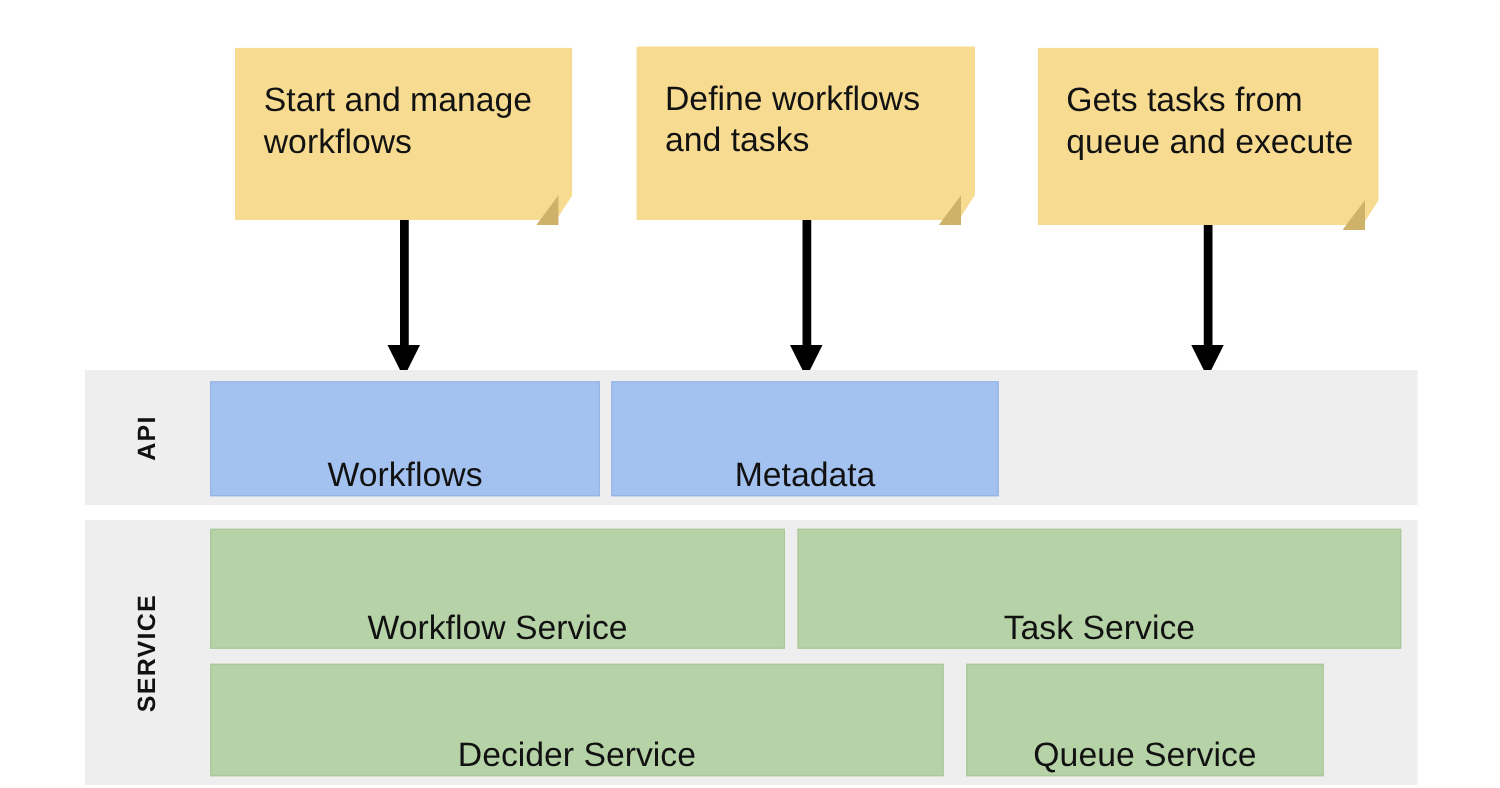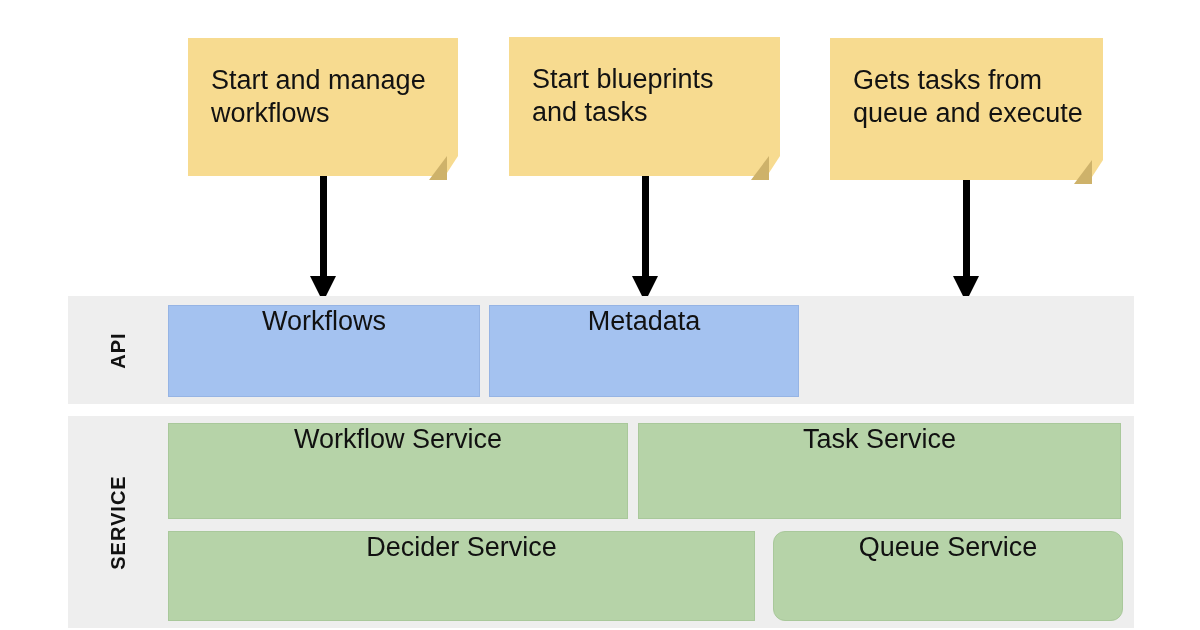--- a/index.html
+++ b/index.html
@@ -82,21 +82,21 @@
     font-size: 20px;
     letter-spacing: 1px;
     color: #111111;
     white-space: nowrap;
   }
 
   
   .box {
     position: absolute;
     display: flex;
-    align-items: flex-start;
+    align-items: flex-end;
     justify-content: center;
     font-size: 27px;
     color: #111111;
     box-sizing: border-box;
   }
   .box.blue {
     background: #A4C2F0;
     border: 1px solid #96B4E4;
   }
   .box.green {
@@ -111,21 +111,21 @@
 
   <div class="note-wrap" style="left:188px; top:38px; width:270px; height:138px;">
     <div class="note-body">
       <div class="note-text">Start and manage workflows</div>
     </div>
     <div class="note-fold"></div>
   </div>
 
   <div class="note-wrap" style="left:509px; top:37px; width:271px; height:139px;">
     <div class="note-body">
-      <div class="note-text">Start blueprints and tasks</div>
+      <div class="note-text">Define workflows and tasks</div>
     </div>
     <div class="note-fold"></div>
   </div>
 
   <div class="note-wrap" style="left:830px; top:38px; width:273px; height:142px;">
     <div class="note-body">
       <div class="note-text">Gets tasks from queue and execute</div>
     </div>
     <div class="note-fold"></div>
   </div>
@@ -163,18 +163,18 @@
     </div>
     <div class="box green" style="left:100px; top:7px; width:460px; height:96px;">
       <span>Workflow Service</span>
     </div>
     <div class="box green" style="left:570px; top:7px; width:483px; height:96px;">
       <span>Task Service</span>
     </div>
     <div class="box green" style="left:100px; top:115px; width:587px; height:90px;">
       <span>Decider Service</span>
     </div>
-    <div class="box green" style="left:705px; top:115px; width:350px; height:90px;border-radius:12px;">
+    <div class="box green" style="left:705px; top:115px; width:286px; height:90px;">
       <span>Queue Service</span>
     </div>
   </div>
 
 </div>
 
 </body></html>

